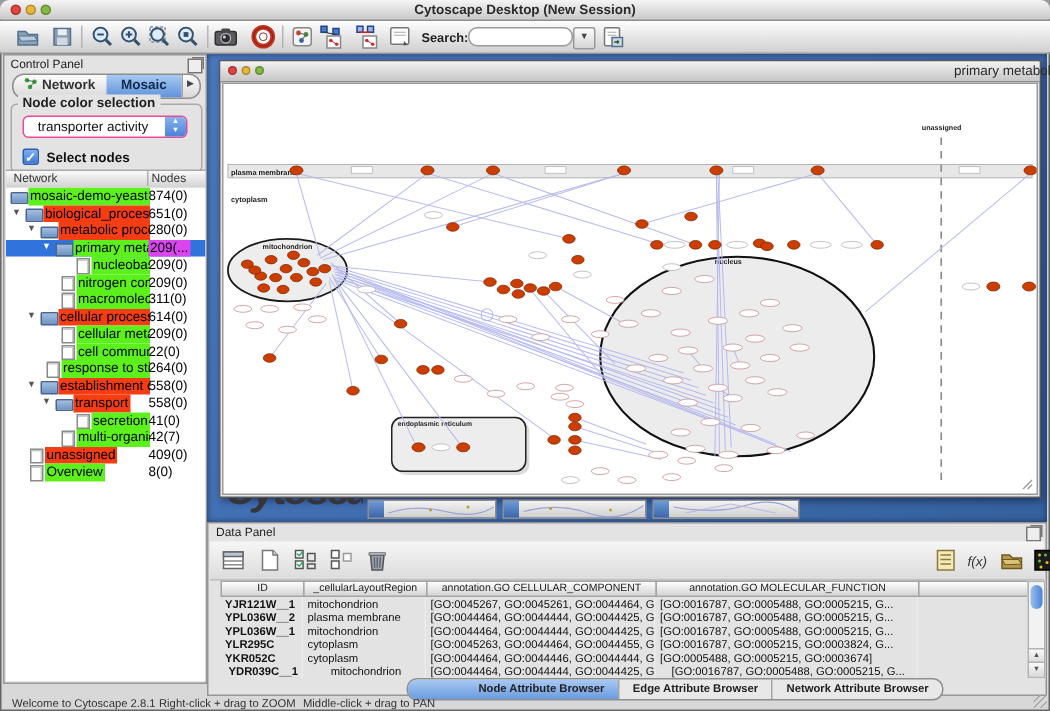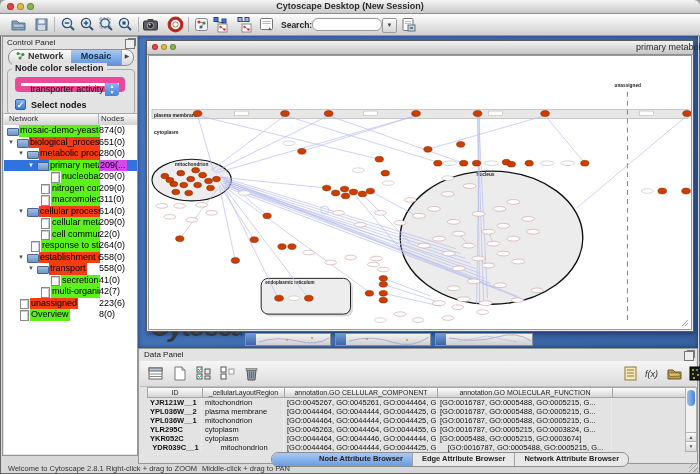--- a/index.html
+++ b/index.html
@@ -28,21 +28,21 @@
     border:1px solid #969696;box-sizing:border-box;}
   .ptitle{font-size:8px;color:#222;}
   .floatico{width:8px;height:8px;border:1px solid #777;background:#eee;box-shadow:2px -2px 0 -1px #777;}
   .seg{top:12px;height:15px;border:1px solid #8e8e8e;border-radius:8px;background:linear-gradient(#fcfcfc,#d8d8d8);
     display:flex;overflow:hidden;}
   .segtab{font-size:9px;font-weight:bold;color:#333;text-align:center;line-height:13px;}
   .segsel{background:linear-gradient(#a9c9f2,#5e93da);color:#102a50;}
   .segarrow{width:10px;font-size:6px;line-height:13px;text-align:center;color:#444;border-left:1px solid #a5a5a5;}
   .gbox{left:4px;top:32px;width:126px;height:44px;border:1px solid #a9a9a9;border-radius:4px;}
   .glegend{left:9px;top:26px;background:#e3e3e3;padding:0 3px;font-size:9px;font-weight:bold;color:#222;}
-  .combo{left:12px;top:40px;width:110px;height:15px;background:#fff;border:6px solid #ec4899;
+  .combo{left:12px;top:40px;width:110px;height:15px;background:#fff;border:1px solid #ec4899;
     border-radius:4px;box-sizing:border-box;}
   .combotext{width:92px;text-align:center;font-size:9px;line-height:13px;color:#111;overflow:hidden;white-space:nowrap;}
   .stepper{right:0;top:0;width:14px;height:13px;background:linear-gradient(#86b4f2,#4a82d6);
     border-radius:0 3px 3px 0;color:#fff;font-size:5px;text-align:center;line-height:6px;}
   .cbx{left:12px;top:62px;width:11px;height:11px;border-radius:2px;
     background:linear-gradient(#7fb2f4,#3c77d2);border:1px solid #2e5da8;
     color:#fff;font-size:9px;line-height:10px;text-align:center;font-weight:bold;box-sizing:border-box;}
   .cbxlbl{left:28px;top:63px;font-size:9px;font-weight:bold;color:#111;}
   .treehdr{left:1px;top:76px;width:133px;height:11px;background:linear-gradient(#fafafa,#d2d2d2);
     border-top:1px solid #a8a8a8;border-bottom:1px solid #a8a8a8;font-size:8px;color:#333;}
@@ -316,21 +316,21 @@
         <span class="ct">41(0)</span>
       </div>
       <div class="trow">
         <span class="fi" style="left:37px"></span>
         <span class="lb g" style="left:47px;max-width:47px">multi-organism pro</span>
         <span class="ct">42(7)</span>
       </div>
       <div class="trow">
         <span class="fi" style="left:16px"></span>
         <span class="lb r" style="left:26px;max-width:68px">unassigned</span>
-        <span class="ct">223(6)</span>
+        <span class="ct">409(0)</span>
       </div>
       <div class="trow">
         <span class="fi" style="left:16px"></span>
         <span class="lb g" style="left:26px;max-width:68px">Overview</span>
         <span class="ct">8(0)</span>
       </div>
     </div>
   </div>
 
   <div class="abs desktop">

